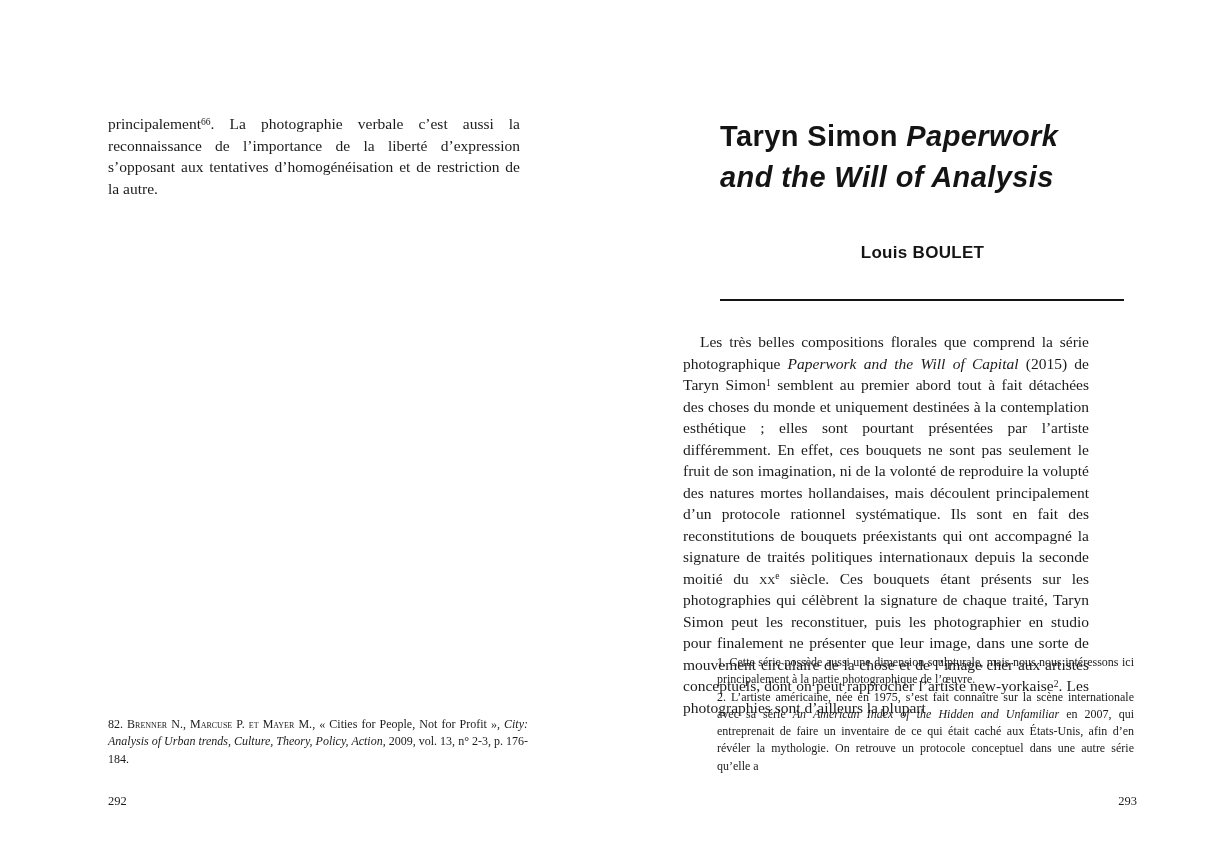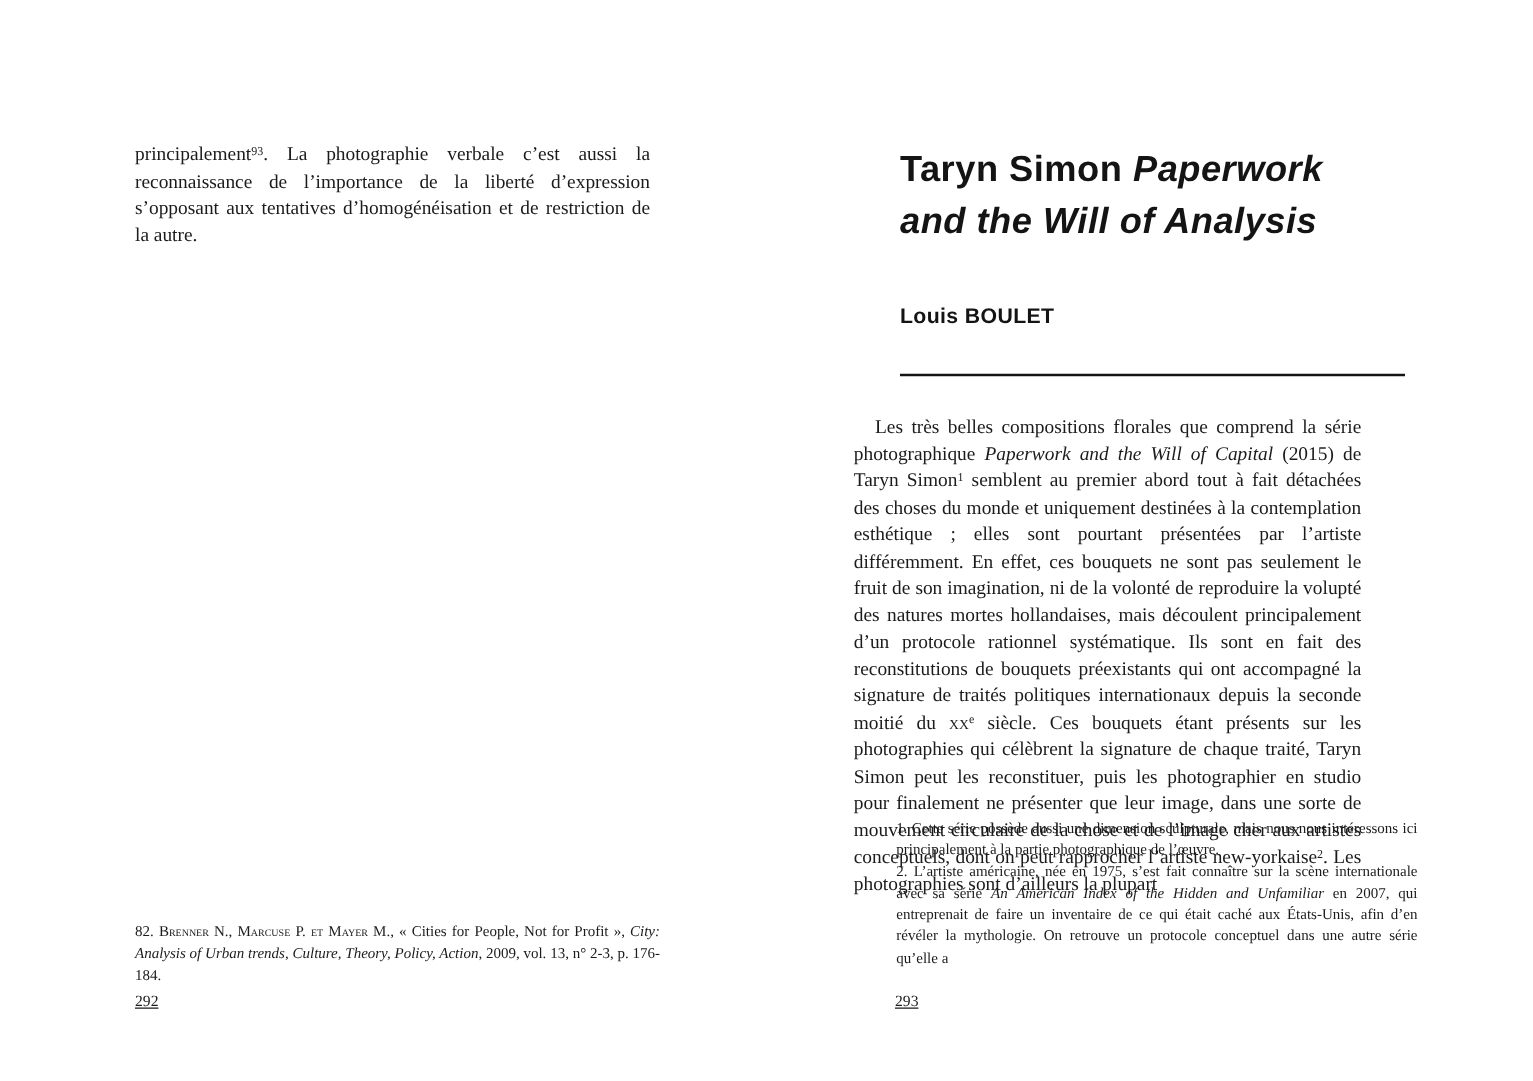--- a/index.html
+++ b/index.html
@@ -39,28 +39,27 @@
   
   .left-paragraph {
     position: absolute;
     left: 108px;
     top: 113px;
     width: 412px;
   }
   .left-footnote {
     position: absolute;
     left: 108px;
-    top: 737px;
+    top: 716px;
     width: 420px;
   }
   .pagenum {
     position: absolute;
     font-size: 12.5px;
     line-height: 14px;
-    text-decoration: underline;
   }
   .pagenum-left {
     left: 108px;
     top: 794px;
   }
   
   .article-title {
     position: absolute;
     left: 720px;
     top: 116px;
@@ -71,21 +70,21 @@
     font-size: 29px;
     line-height: 41px;
     letter-spacing: 0.4px;
     color: #141414;
   }
   .article-author {
     position: absolute;
     left: 720px;
     top: 243px;
     width: 405px;
-    text-align: left;
+    text-align: center;
     font-family: "Liberation Sans", sans-serif;
     font-weight: 600;
     font-size: 17px;
     letter-spacing: 0.3px;
     color: #141414;
   }
   .title-rule {
     position: absolute;
     left: 720px;
     top: 299px;
@@ -100,33 +99,33 @@
     width: 406px;
     text-indent: 17px;
   }
   .right-footnotes {
     position: absolute;
     left: 717px;
     top: 654px;
     width: 417px;
   }
   .pagenum-right {
-    left: 716px;
+    left: 737px;
     top: 794px;
     width: 400px;
-    text-align: left;
+    text-align: right;
   }
 </style>
 </head>
 <body>
 
 <div class="spread">
 
   <div>
-    <p class="body-text left-paragraph"><span>principalement</span><span class="sup">93</span><span>. La photographie verbale c’est aussi la reconnaissance de l’importance de la liberté d’expression s’opposant aux tentatives d’homogénéisation et de restriction de la autre.</span></p>
+    <p class="body-text left-paragraph"><span>principalement</span><span class="sup">66</span><span>. La photographie verbale c’est aussi la reconnaissance de l’importance de la liberté d’expression s’opposant aux tentatives d’homogénéisation et de restriction de la autre.</span></p>
 
     <p class="footnote-text left-footnote"><span>82. </span><span class="sc">Brenner N., Marcuse P. et Mayer M.</span><span>, « Cities for People, Not for Profit », </span><span class="it">City: Analysis of Urban trends, Culture, Theory, Policy, Action</span><span>, 2009, vol. 13, n° 2-3, p. 176-184.</span></p>
 
     <div class="pagenum pagenum-left">292</div>
   </div>
 
   <div>
     <h1 class="article-title">
       <div><span>Taryn Simon </span><span class="it">Paperwork</span></div>
       <div class="it">and the Will of Analysis</div>

